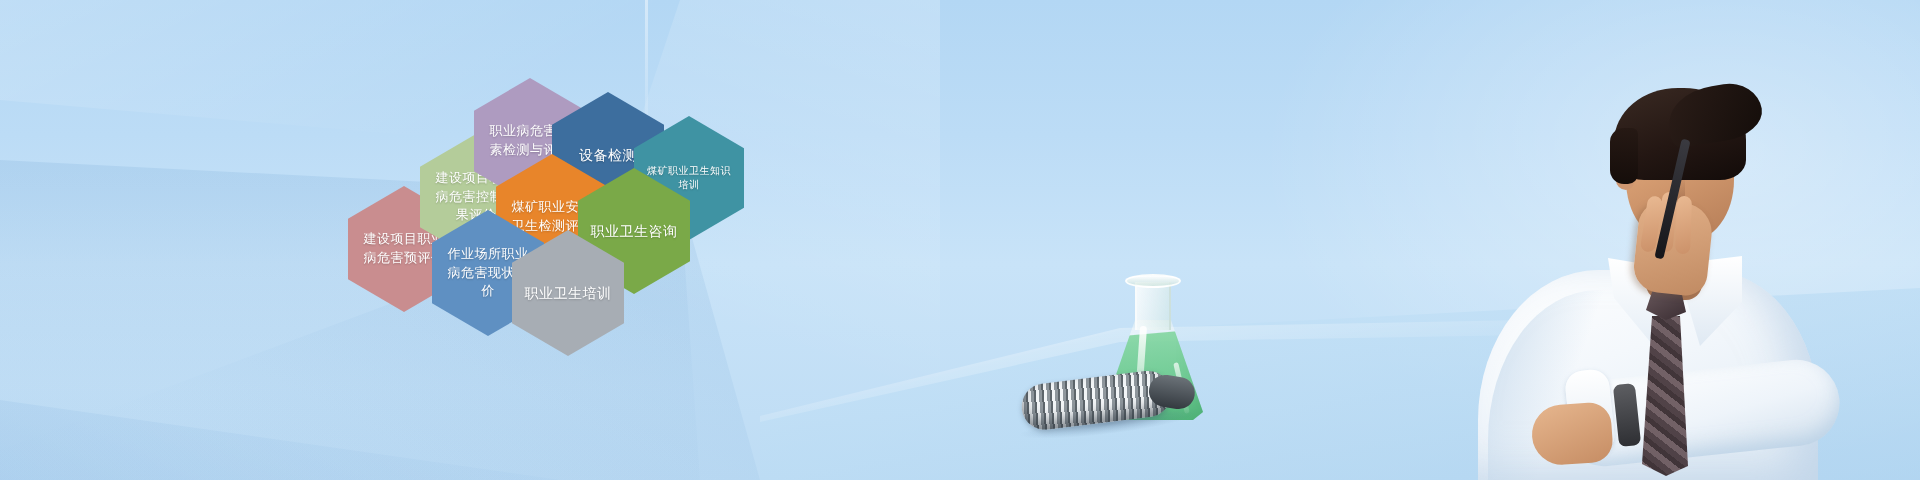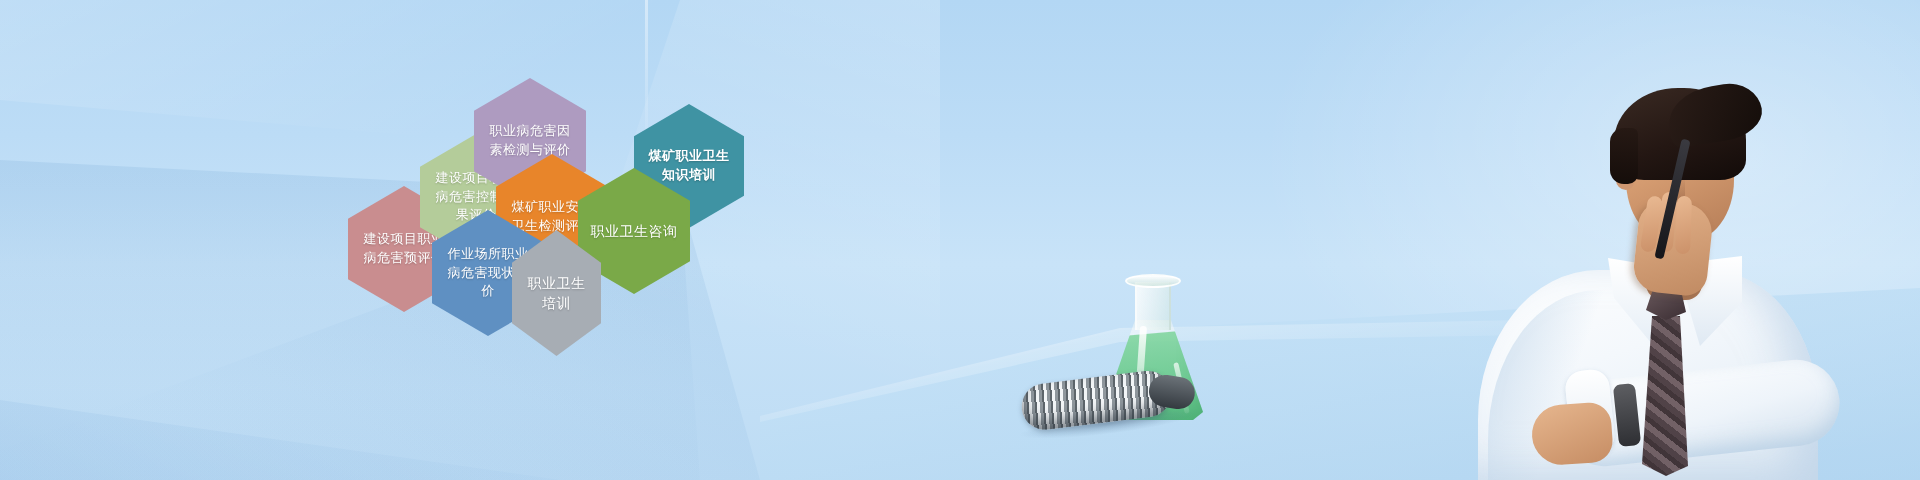--- a/index.html
+++ b/index.html
@@ -313,30 +313,33 @@
   <div id="hexcluster">
       <div class="hex" style="left: 348px; top: 186px; width: 112px; height: 126px; background: rgb(201, 141, 143); font-size: 13px;">
         <span>建设项目职业病危害预评价</span>
       </div>
       <div class="hex" style="left: 420px; top: 134px; width: 112px; height: 126px; background: rgb(180, 204, 154); font-size: 13px;">
         <span>建设项目职业病危害控制效果评价</span>
       </div>
       <div class="hex" style="left: 474px; top: 78px; width: 112px; height: 126px; background: rgb(174, 155, 192); font-size: 13px;">
         <span>职业病危害因素检测与评价</span>
       </div>
-      <div class="hex" style="left: 634px; top: 104px; width: 110px; height: 124px; background: rgb(63, 147, 163); font-size: 13px; font-weight: bold;">
+      <div class="hex" style="left: 552px; top: 92px; width: 112px; height: 126px; background: rgb(61, 110, 158); font-size: 14px;">
+        <span>设备检测</span>
+      </div>
+      <div class="hex" style="left: 634px; top: 116px; width: 110px; height: 124px; background: rgb(63, 147, 163); font-size: 10px;">
         <span>煤矿职业卫生知识培训</span>
       </div>
       <div class="hex" style="left: 496px; top: 154px; width: 112px; height: 126px; background: rgb(232, 133, 42); font-size: 13px;">
         <span>煤矿职业安全卫生检测评价</span>
       </div>
       <div class="hex" style="left: 578px; top: 168px; width: 112px; height: 126px; background: rgb(122, 169, 72); font-size: 14px;">
         <span>职业卫生咨询</span>
       </div>
       <div class="hex" style="left: 432px; top: 210px; width: 112px; height: 126px; background: rgb(95, 144, 194); font-size: 13px;">
         <span>作业场所职业病危害现状评价</span>
       </div>
-      <div class="hex" style="left: 512px; top: 230px; width: 89px; height: 126px; background: rgb(167, 173, 180); font-size: 14px;">
+      <div class="hex" style="left: 512px; top: 230px; width: 112px; height: 126px; background: rgb(167, 173, 180); font-size: 14px;">
         <span>职业卫生培训</span>
       </div>
     </div>
 
 </div>
 
 </body></html>

